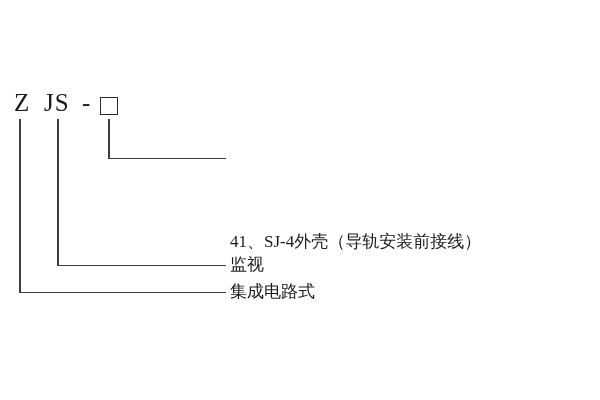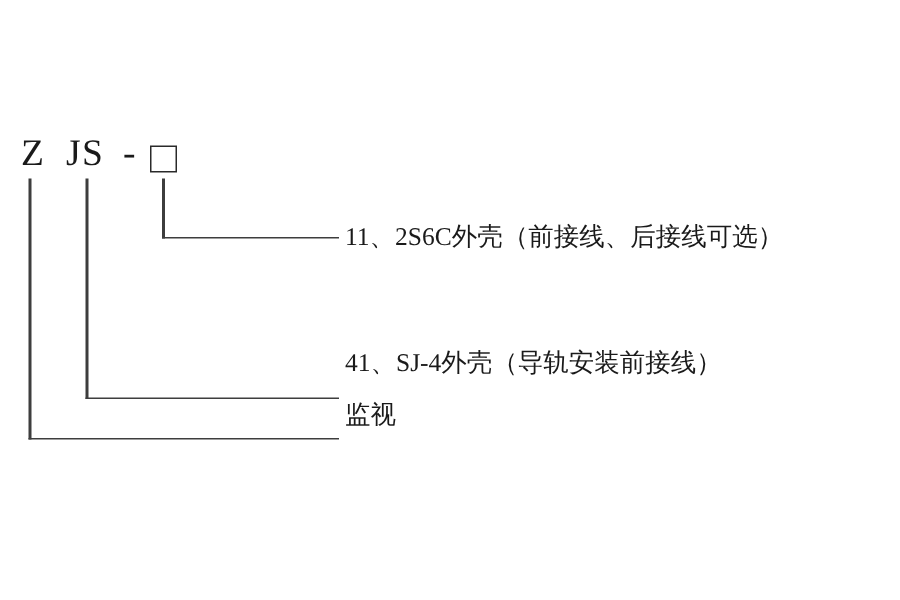--- a/index.html
+++ b/index.html
@@ -63,19 +63,19 @@
 
   <div class="line vline" style="left:108px; top:119px; height:40px;"></div>
   <div class="line hline" style="left:108px; top:157.5px; width:118px;"></div>
 
   <div class="line vline" style="left:57px; top:119px; height:147px;"></div>
   <div class="line hline" style="left:57px; top:264.5px; width:169px;"></div>
 
   <div class="line vline" style="left:19px; top:119px; height:174px;"></div>
   <div class="line hline" style="left:19px; top:291.5px; width:207px;"></div>
 
-  <div class="expl" style="top:147px;">11、2S6C外壳（前接线、后接线可选）</div>
   <div class="expl" style="top:231px;text-align:right;">41、SJ-4外壳（导轨安装前接线）</div>
 
-  <div class="expl" style="top:266px;">监视</div>
+  <div class="expl" style="top:254px;">监视</div>
 
+  <div class="expl" style="top:281px;">集成电路式</div>
 
 </div>
 
 </body></html>

